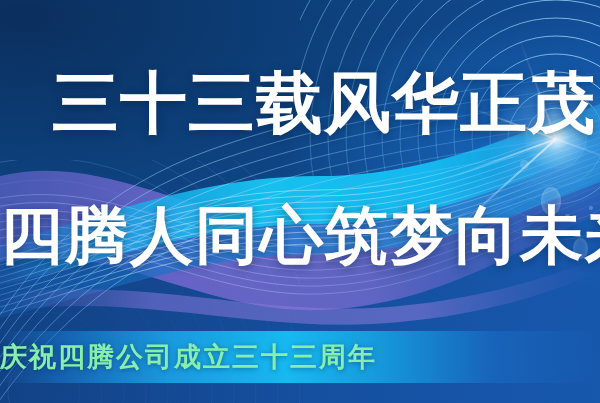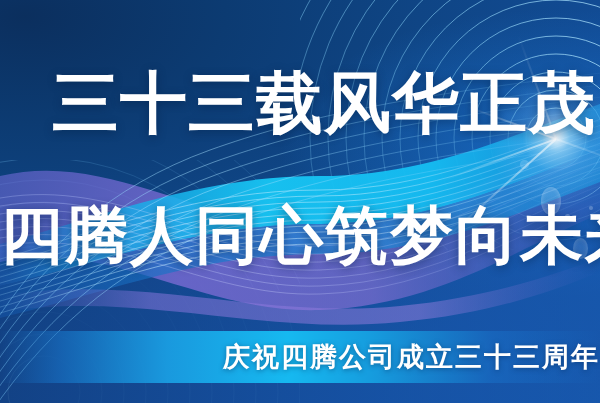--- a/index.html
+++ b/index.html
@@ -109,22 +109,22 @@
   .line-2 {
     top: 198px;
     font-size: 63px;
     line-height: 74px;
     letter-spacing: 2px;
   }
   .subtitle {
     position: absolute;
     left: 0; right: 0;
     top: 338px;
-    text-align: right;
-    color: #ffffff;
+    text-align: left;
+    color: #86efac;
     font-family: "Liberation Serif", "DejaVu Serif", serif;
     font-weight: 700;
     font-size: 27px;
     line-height: 38px;
     letter-spacing: 2px;
     white-space: nowrap;
     text-shadow: 0 1px 5px rgba(5,40,85,.5);
   }
 </style>
 </head>

